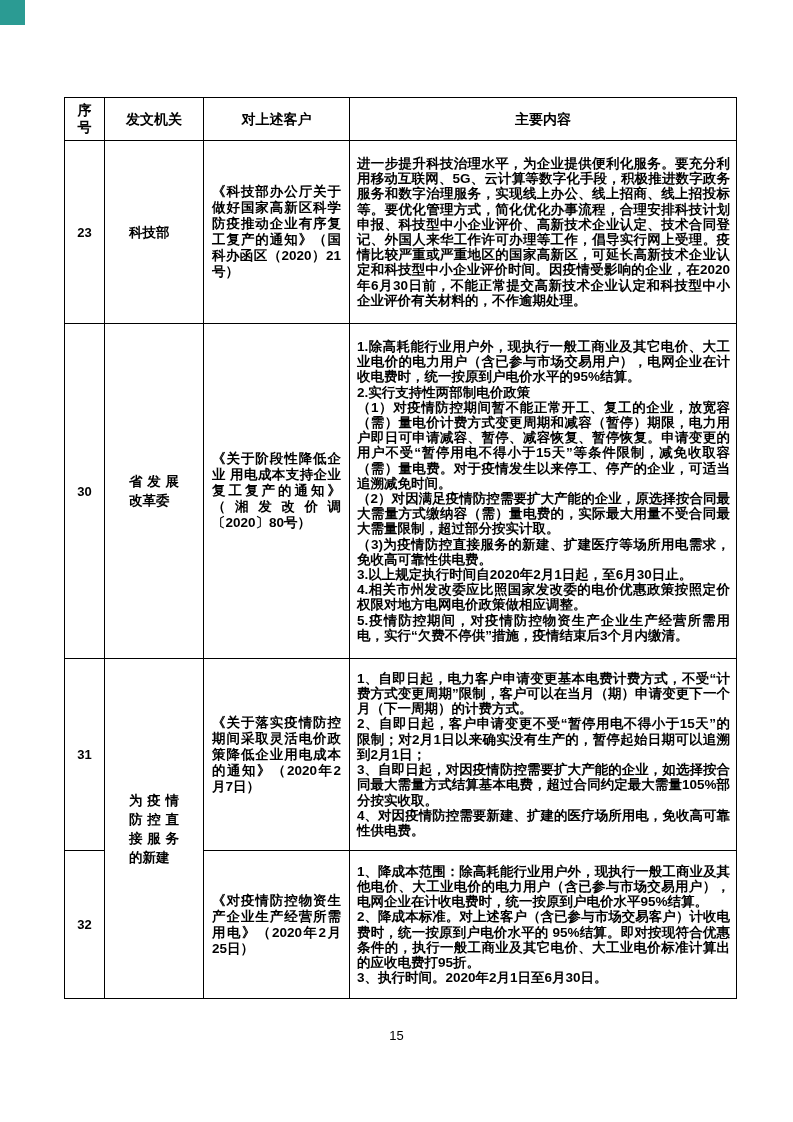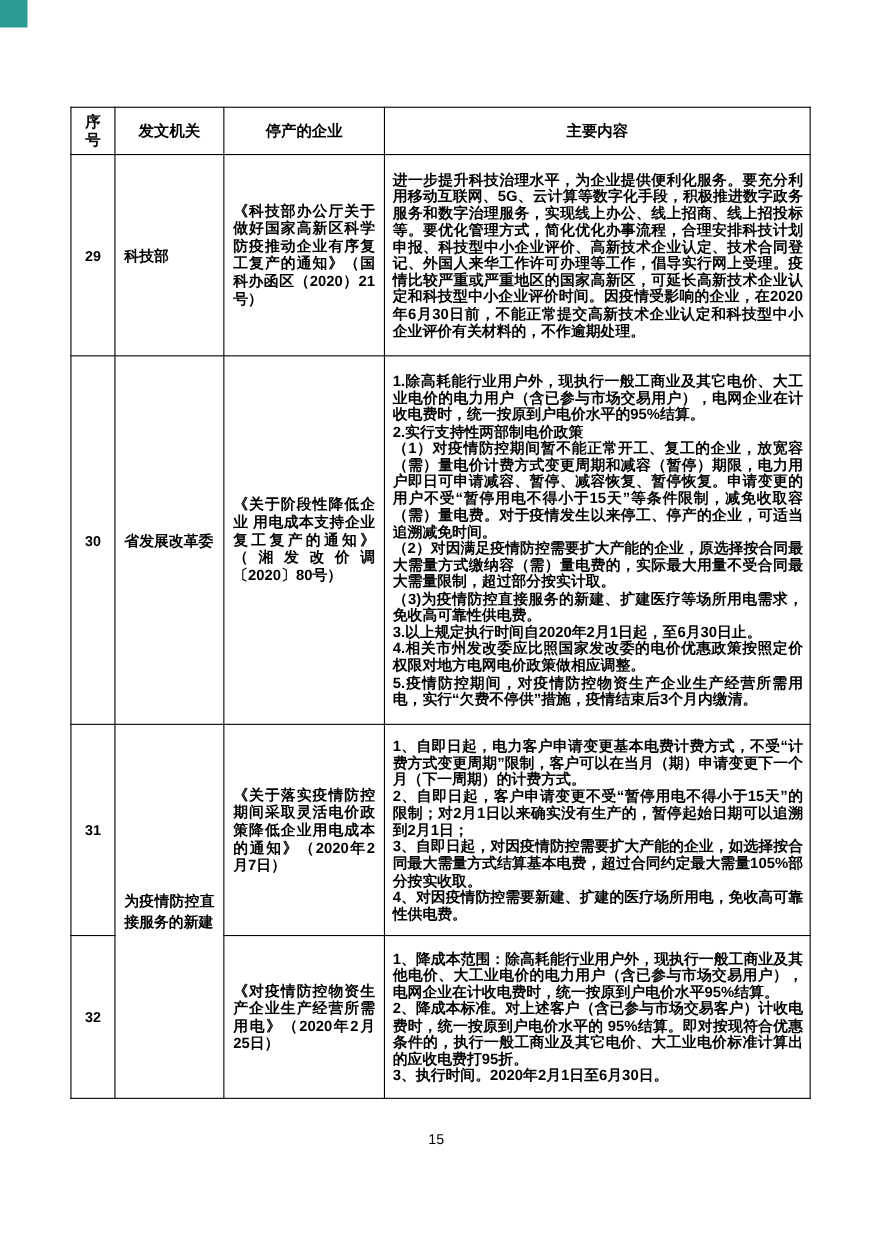--- a/index.html
+++ b/index.html
@@ -52,21 +52,21 @@
     line-height: 17px;
   }
   td.cell-no {
     text-align: center;
     vertical-align: middle;
     font-size: 13px;
   }
   td.cell-agency {
     text-align: justify;
     vertical-align: middle;
-    padding: 2px 8px;
+    padding: 2px 24px;
     line-height: 19px;
   }
   td.cell-doc {
     text-align: justify;
     vertical-align: middle;
     padding: 4px 8px;
     line-height: 16px;
   }
   td.cell-content {
     text-align: justify;
@@ -102,27 +102,27 @@
     <colgroup>
       <col style="width:40px">
       <col style="width:99px">
       <col style="width:146px">
       <col style="width:387px">
     </colgroup>
     <thead>
       <tr class="h-header">
         <th><span class="vstack">序号</span></th>
         <th>发文机关</th>
-        <th>停产的企业</th>
+        <th>对上述客户</th>
         <th>主要内容</th>
       </tr>
     </thead>
     <tbody>
       <tr class="h-29">
-        <td class="cell-no">29</td>
+        <td class="cell-no">23</td>
         <td class="cell-agency">科技部</td>
         <td class="cell-doc">《科技部办公厅关于做好国家高新区科学防疫推动企业有序复工复产的通知》（国科办函区（2020）21号）</td>
         <td class="cell-content">进一步提升科技治理水平，为企业提供便利化服务。要充分利用移动互联网、5G、云计算等数字化手段，积极推进数字政务服务和数字治理服务，实现线上办公、线上招商、线上招投标等。要优化管理方式，简化优化办事流程，合理安排科技计划申报、科技型中小企业评价、高新技术企业认定、技术合同登记、外国人来华工作许可办理等工作，倡导实行网上受理。疫情比较严重或严重地区的国家高新区，可延长高新技术企业认定和科技型中小企业评价时间。因疫情受影响的企业，在2020年6月30日前，不能正常提交高新技术企业认定和科技型中小企业评价有关材料的，不作逾期处理。</td>
       </tr>
       <tr class="h-30">
         <td class="cell-no">30</td>
         <td class="cell-agency">省发展改革委</td>
         <td class="cell-doc">《关于阶段性降低企业 用电成本支持企业复工复产的通知》（湘发改价调〔2020〕80号）</td>
         <td class="cell-content">1.除高耗能行业用户外，现执行一般工商业及其它电价、大工业电价的电力用户（含已参与市场交易用户），电网企业在计收电费时，统一按原到户电价水平的95%结算。
 2.实行支持性两部制电价政策

